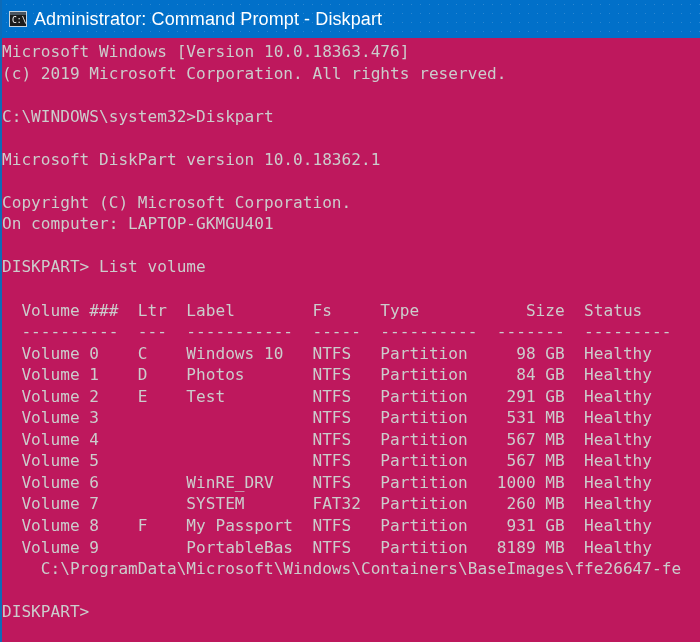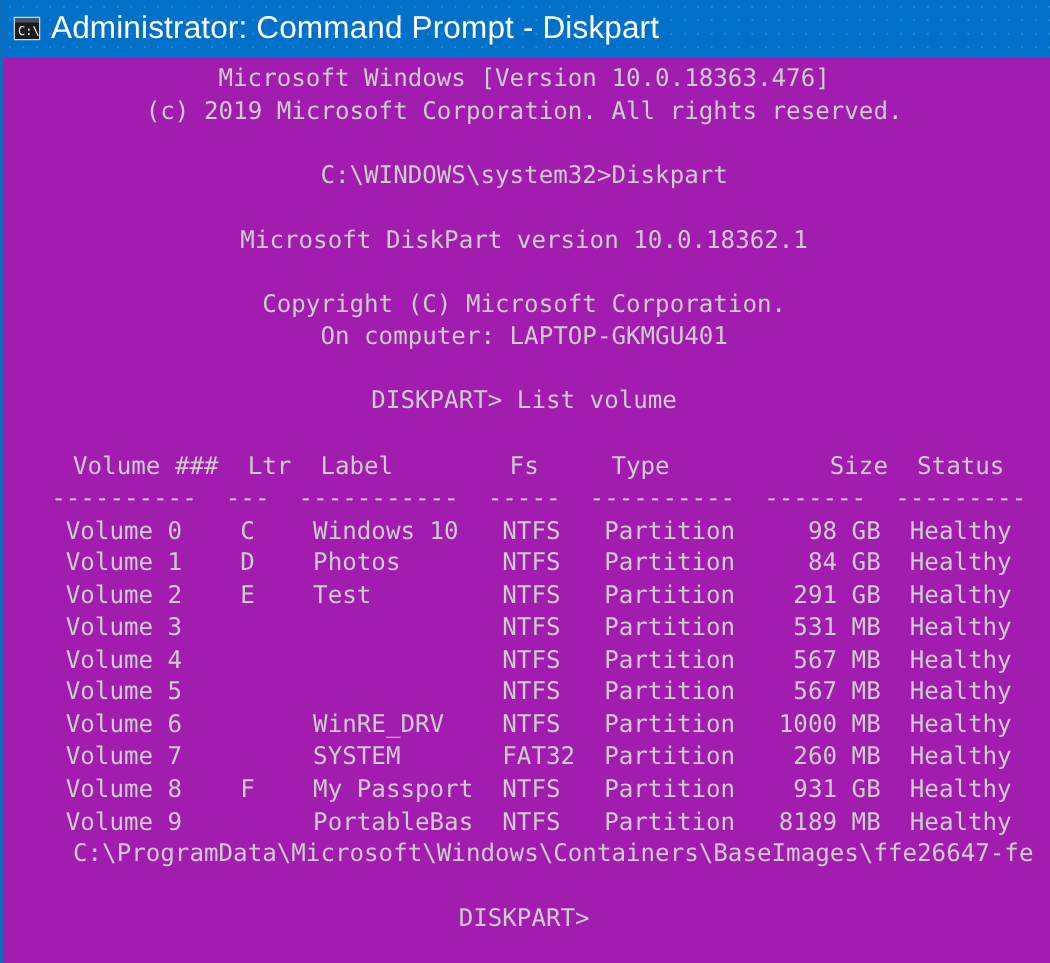--- a/index.html
+++ b/index.html
@@ -53,35 +53,34 @@
     height: 16px;
     margin: 0 7px 0 3px;
     flex: 0 0 auto;
   }
 
   #title-text {
     position: relative;
     z-index: 2;
     color: #ffffff;
     font-family: "Liberation Sans", sans-serif;
-    font-size: 21px;
+    font-size: 18px;
     letter-spacing: 0.1px;
     white-space: nowrap;
   }
 
   
   #console {
     position: relative;
-    background: #a21caf;
+    background: #be185d;
     height: 604px;
     width: 100%;
     box-sizing: border-box;
     padding: 3px 0 0 0;
     overflow: hidden;
-    text-align: center;
   }
 
   #console-text {
     margin: 0;
     padding: 0;
     color: #cccccc;
     font-family: "DejaVu Sans Mono", "Liberation Mono", monospace;
     font-size: 16.2px;
     line-height: 21.55px;
     letter-spacing: 0px;

